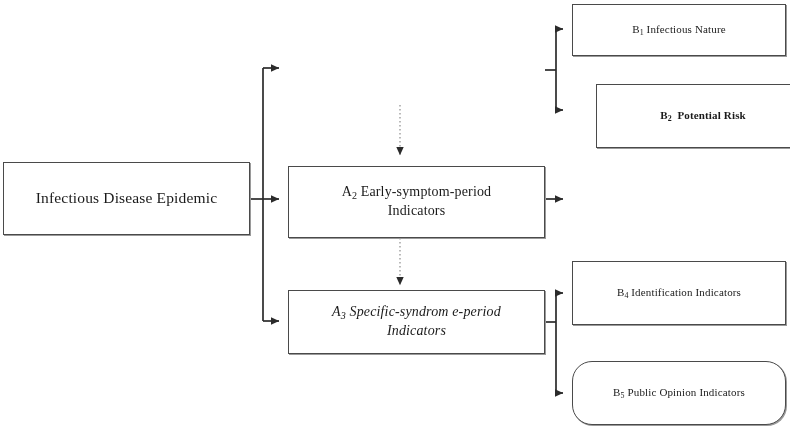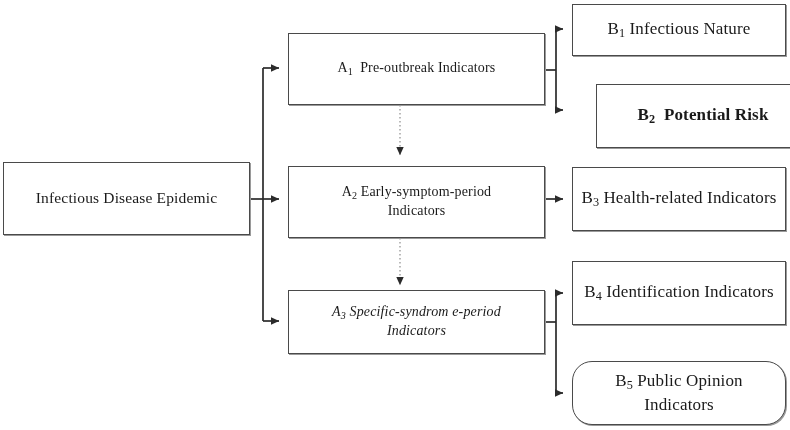--- a/index.html
+++ b/index.html
@@ -43,21 +43,21 @@
     letter-spacing: 0.15px;
   }
   .root-node .node-label {
     font-weight: normal;
     font-size: 15.5px;
   }
   .a-node .node-label {
     font-size: 14px;
   }
   .b-node .node-label {
-    font-size: 17px;
+    font-size: 11px;
   }
   .sub {
     font-size: 0.72em;
     vertical-align: -0.28em;
     letter-spacing: 0;
   }
 </style>
 </head>
 <body>
 
@@ -107,25 +107,20 @@
       <path d="M556,393 L563,393" stroke="#2b2b2b" stroke-width="1.7" fill="none" marker-end="url(#ah)"></path>
     </g>
   </svg>
 
   <div class="node root-node" style="left:3px; top:162px; width:247px; height:73px;">
     <span class="node-label">
       <span>Infectious Disease Epidemic</span><br>
     </span>
   </div>
 
-  <div class="node a-node" style="left:288px; top:33px; width:257px; height:72px;">
-    <span class="node-label">
-      <span>A</span><span class="sub">1</span>&nbsp;&nbsp;<span>Pre-outbreak Indicators</span>
-    </span>
-  </div>
 
   <div class="node a-node" style="left:288px; top:166px; width:257px; height:72px;">
     <span class="node-label">
       <span>A</span><span class="sub">2</span>&nbsp;<span>Early-symptom-period</span><br>
       <span>Indicators</span>
     </span>
   </div>
 
   <div class="node a-node" style="left:288px; top:290px; width:257px; height:64px;font-style:italic;">
     <span class="node-label">
@@ -139,25 +134,20 @@
       <span>B</span><span class="sub">1</span>&nbsp;<span>Infectious Nature</span>
     </span>
   </div>
 
   <div class="node b-node" style="left:596px; top:84px; width:214px; height:64px;font-weight:bold;">
     <span class="node-label">
       <span>B</span><span class="sub">2</span>&nbsp;&nbsp;<span>Potential Risk</span>
     </span>
   </div>
 
-  <div class="node b-node" style="left:572px; top:167px; width:214px; height:64px;">
-    <span class="node-label">
-      <span>B</span><span class="sub">3</span>&nbsp;<span>Health-related Indicators</span>
-    </span>
-  </div>
 
   <div class="node b-node" style="left:572px; top:261px; width:214px; height:64px;align-items:center;">
     <span class="node-label">
       <span>B</span><span class="sub">4</span>&nbsp;<span>Identification Indicators</span>
     </span>
   </div>
 
   <div class="node b-node" style="left:572px; top:361px; width:214px; height:64px;border-radius:20px;">
     <span class="node-label">
       <span>B</span><span class="sub">5</span>&nbsp;<span>Public Opinion Indicators</span>

